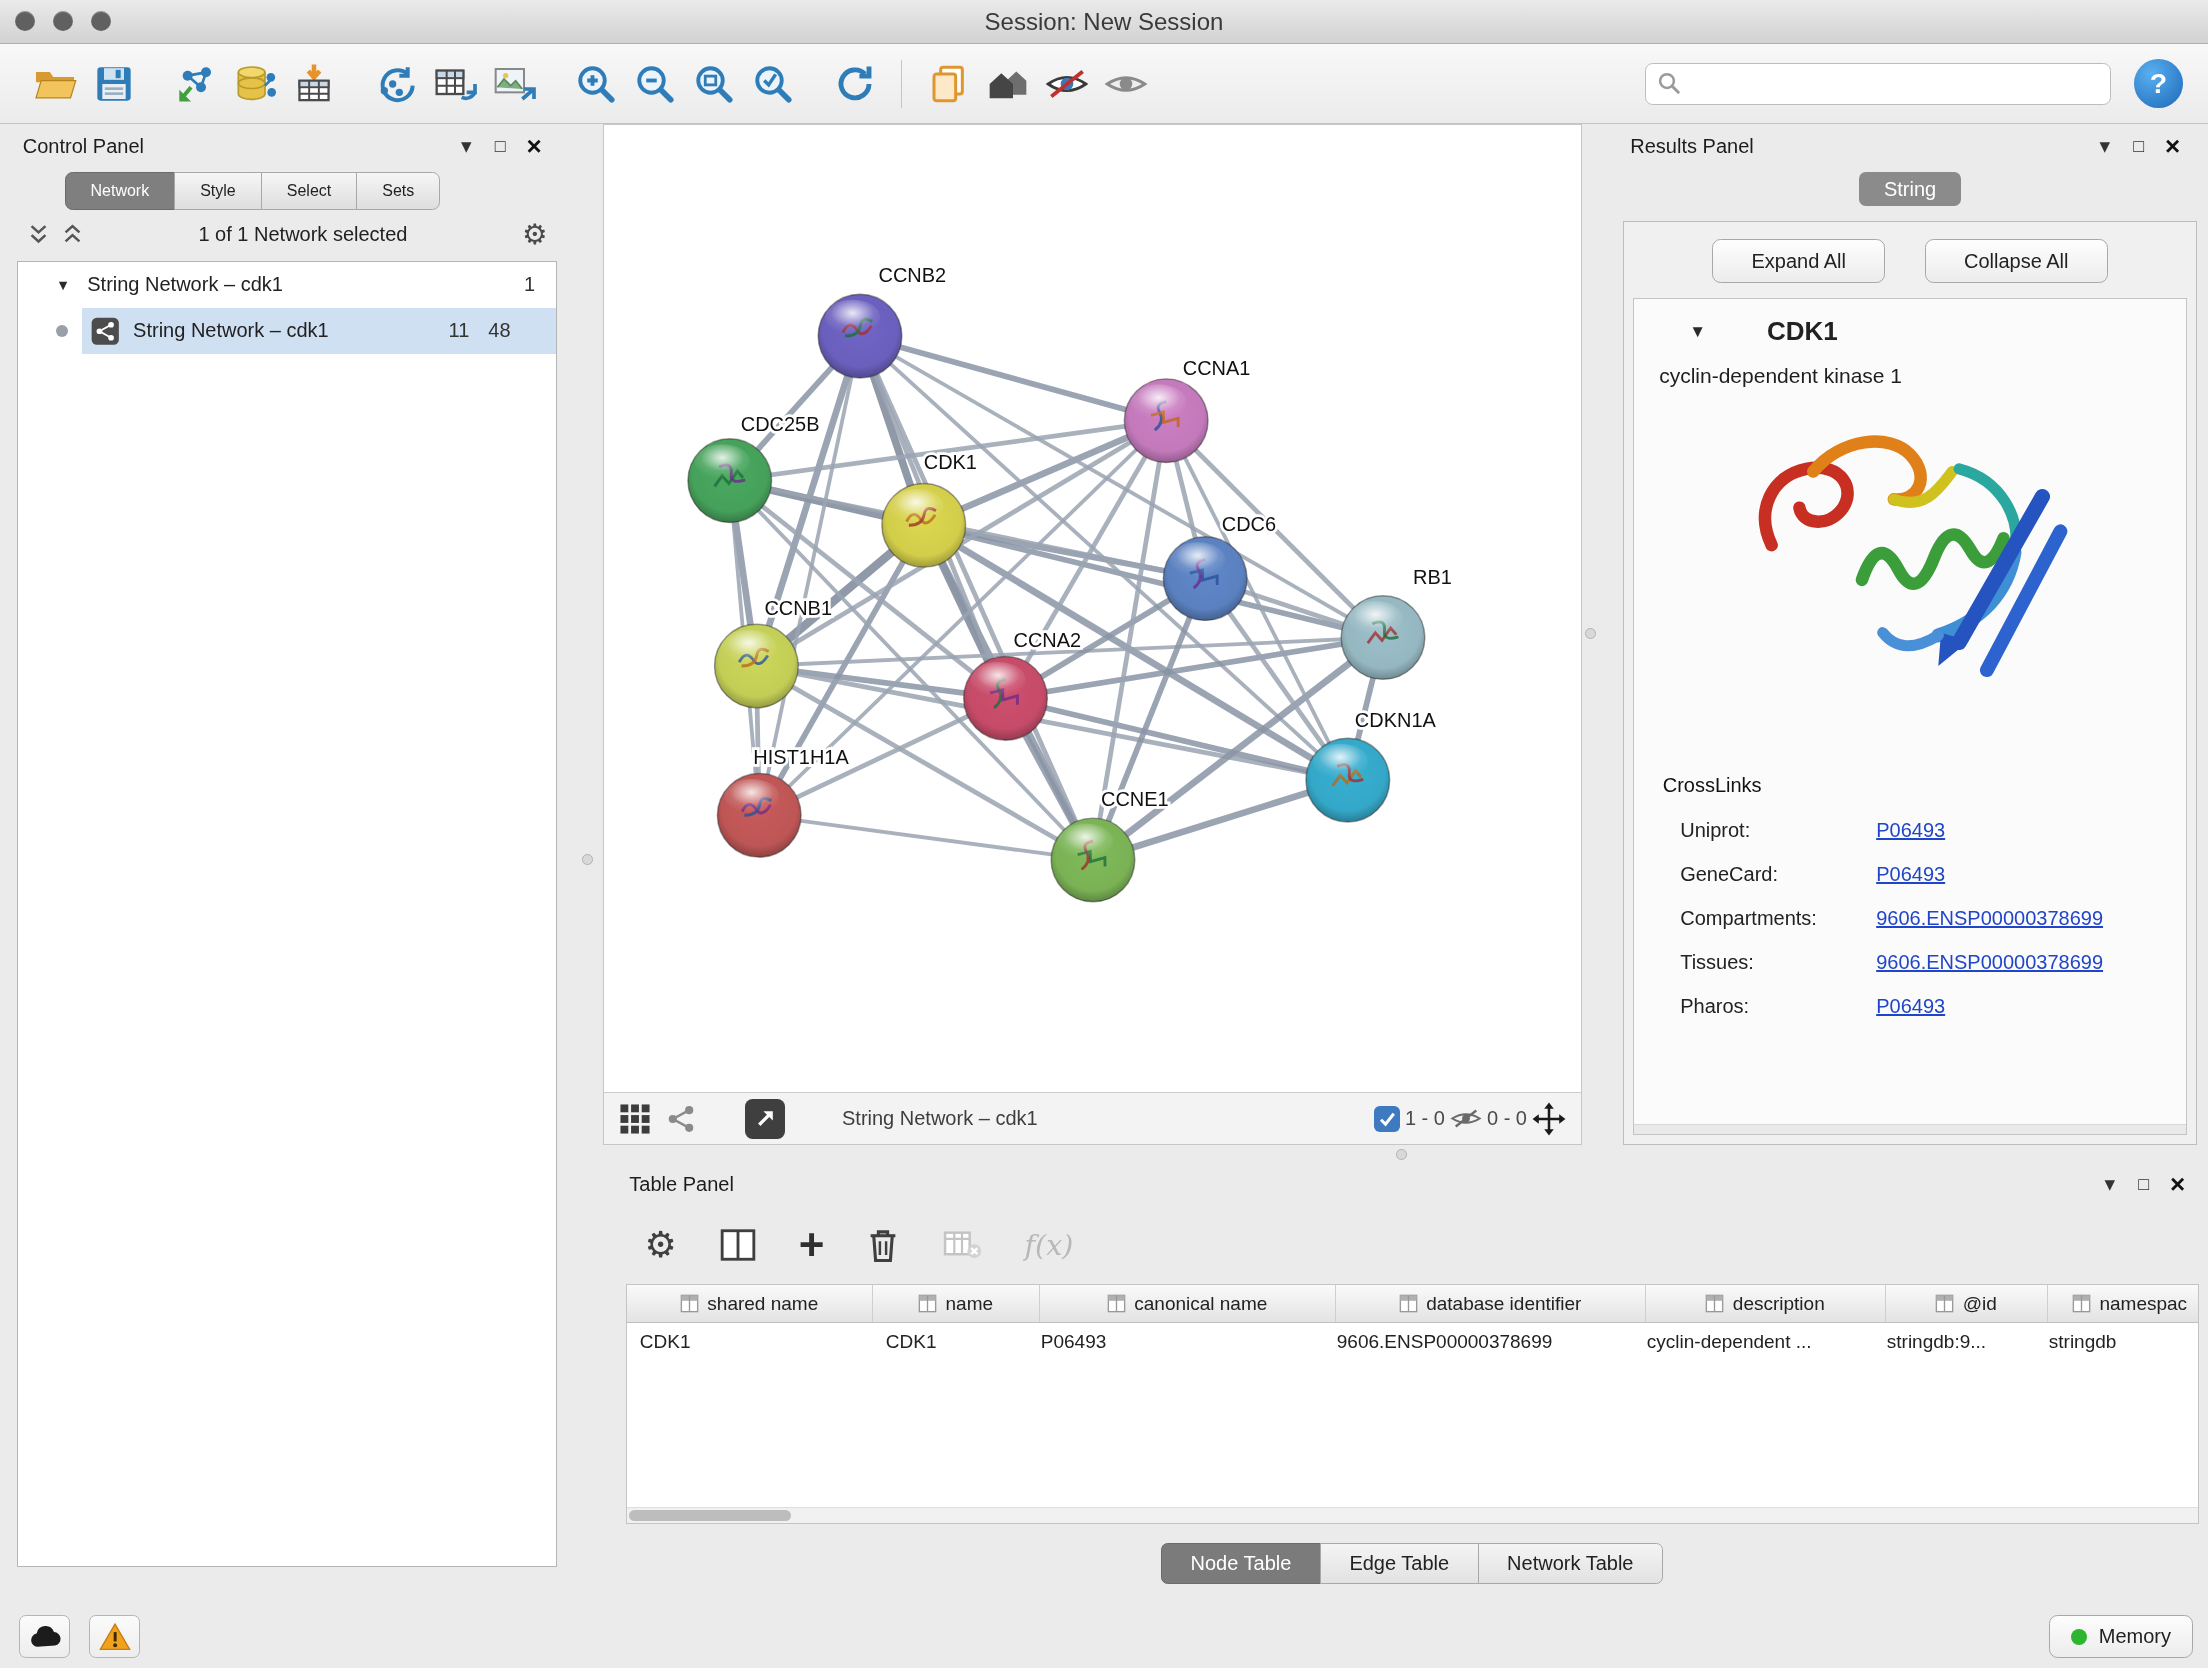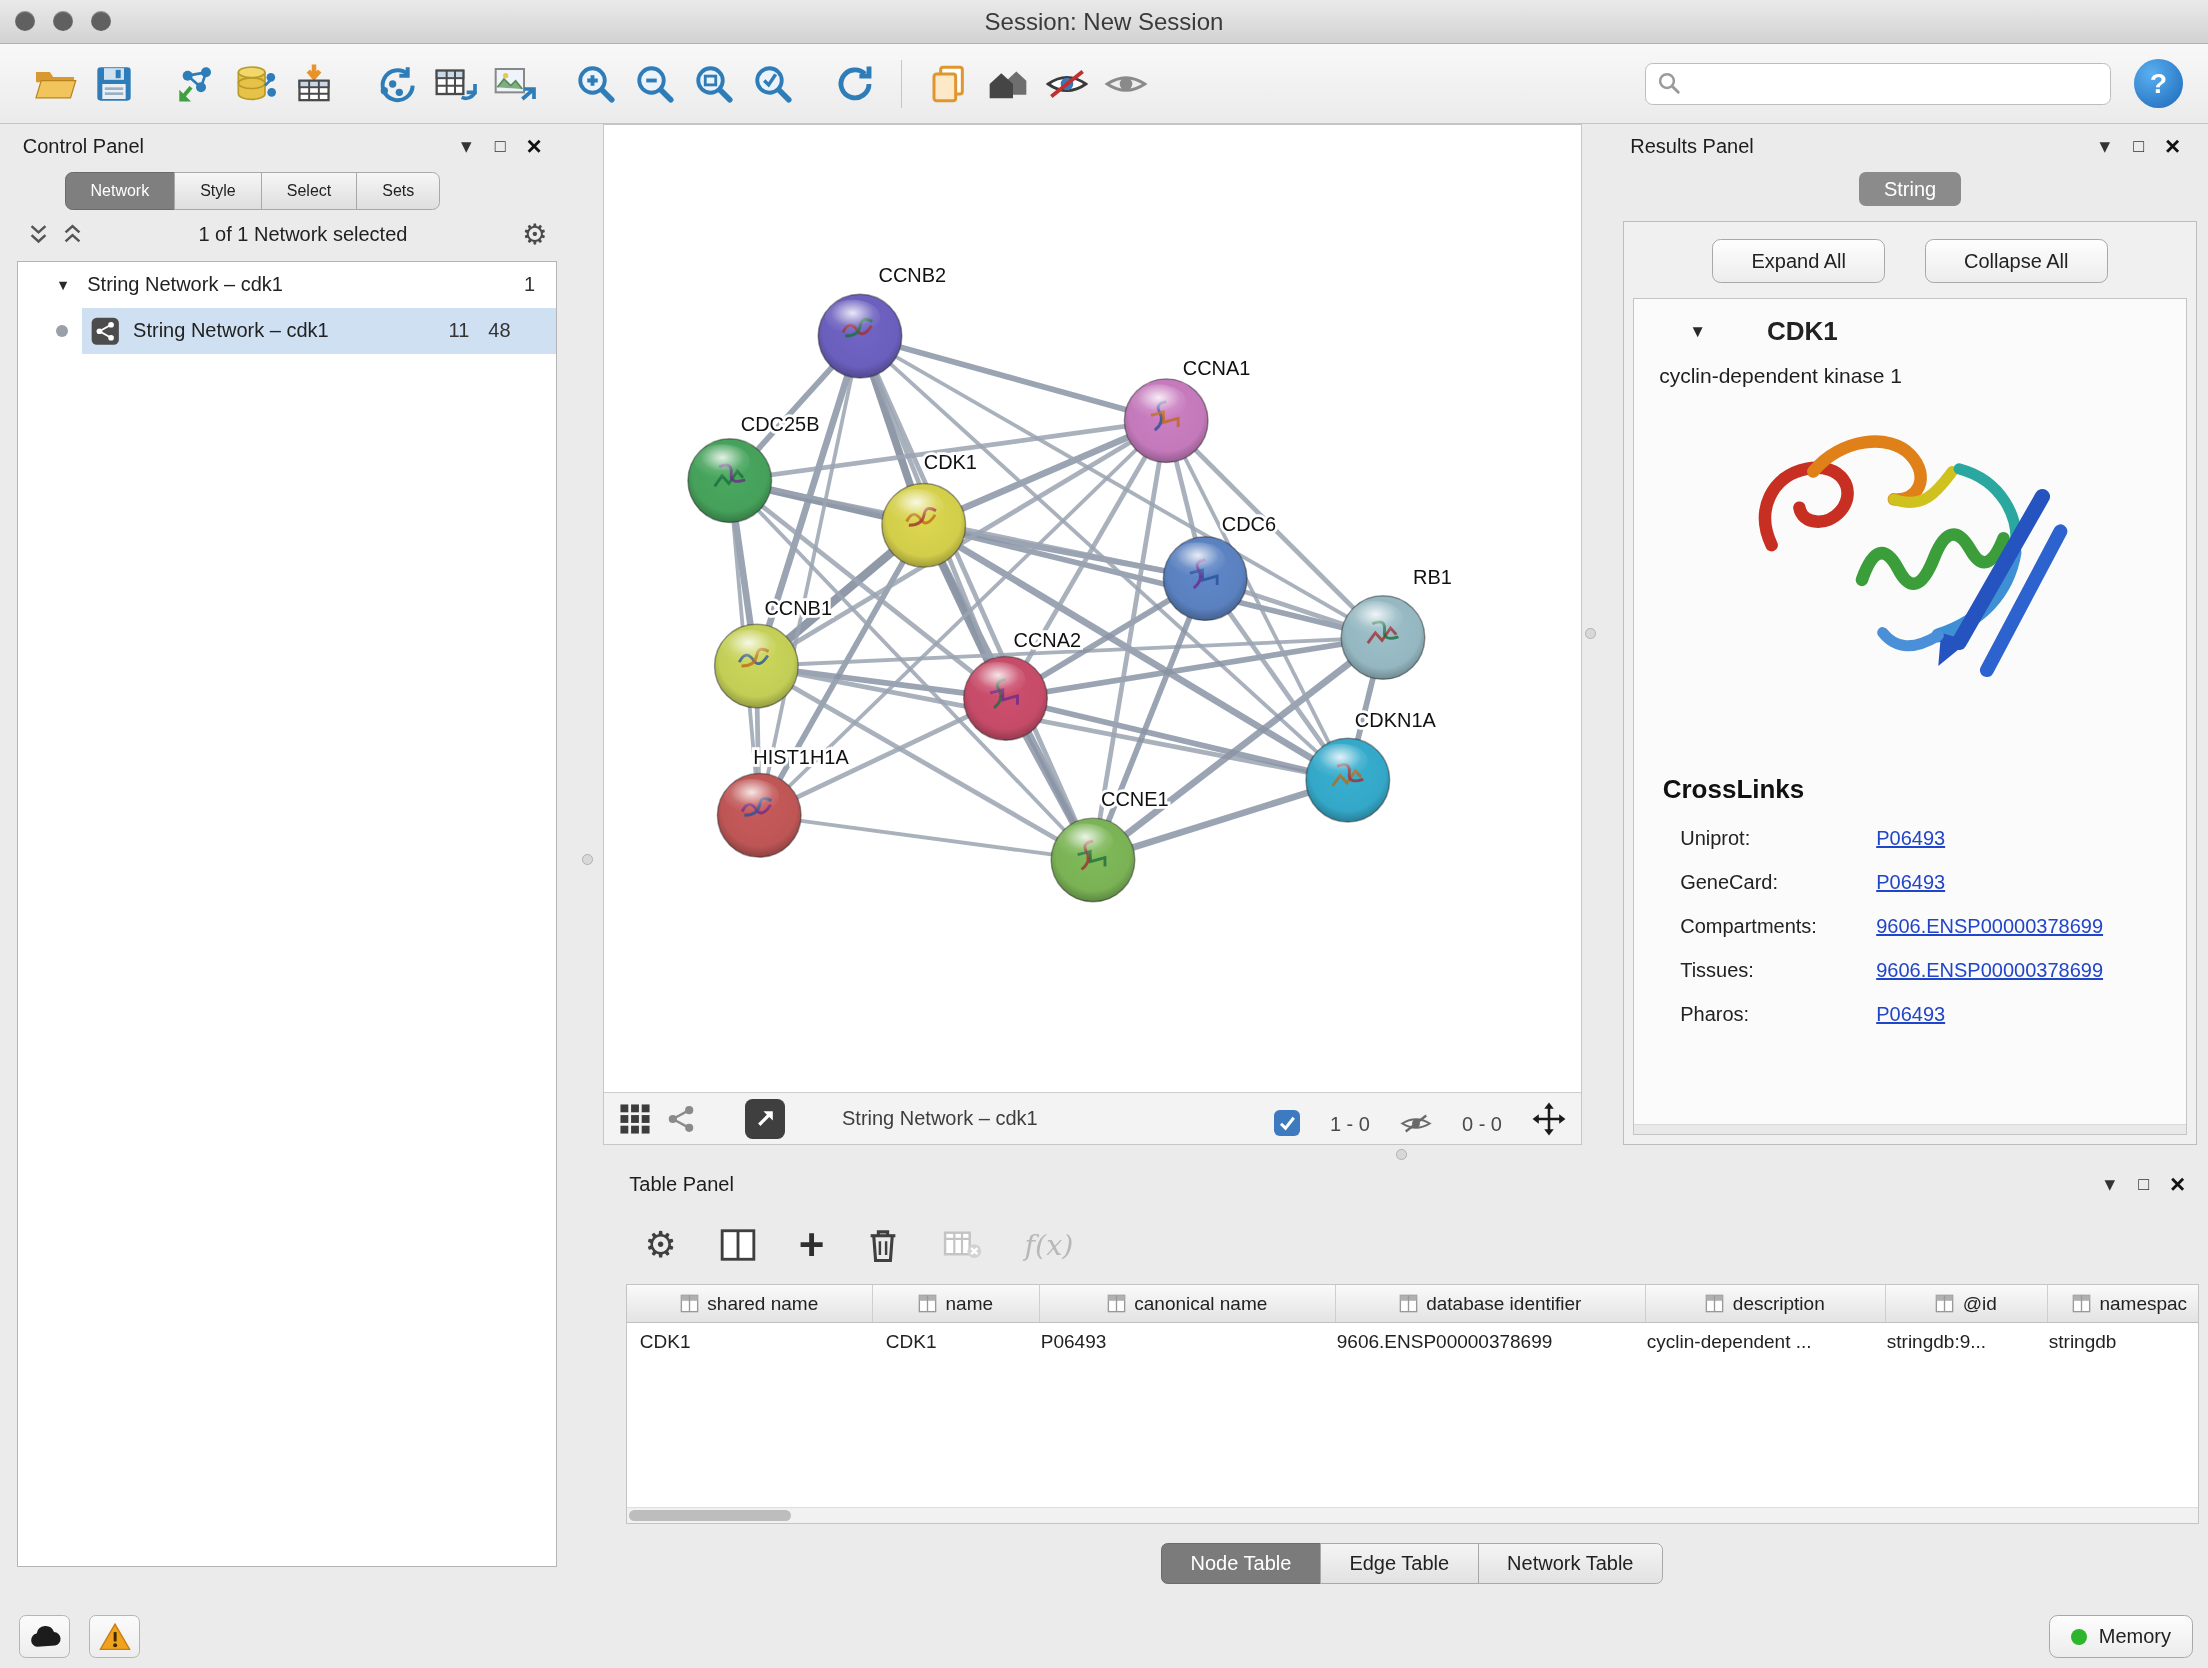--- a/index.html
+++ b/index.html
@@ -58,39 +58,39 @@
 
   
   .network-view { position:absolute; left:603px; top:124px; width:979px; height:1021px; background:#fff; border:1px solid #c6c6c6; }
   #network-svg { position:absolute; left:0; top:0; width:977px; height:967px; }
   .node-label { font-size:21px; fill:#111; paint-order:stroke; stroke:#ffffff; stroke-width:6px; }
   .net-toolbar { position:absolute; left:0; right:0; bottom:0; height:52px; background:#f3f3f3; border-top:1px solid #cdcdcd;
     display:flex; align-items:center; padding:0 15px; gap:15px; font-size:20px; color:#4a4a4a; }
   .ext-btn { width:40px; height:40px; border-radius:7.6px; background:#3f3f3f; border:none;
     display:flex; align-items:center; justify-content:center; margin-left:34px; }
   .net-title { margin-left:42px; color:#3e3e3e; }
-  .net-right { margin-left:auto; display:flex; align-items:flex-end; gap:30px; }
+  .net-right { margin-left:auto; display:flex; align-items:center; gap:5px; }
   .checkbox { width:26px; height:26px; border-radius:5.7px; background:#3d7ac0; display:flex; align-items:center; justify-content:center; }
   .iconbtn { background:none; border:none; display:flex; align-items:center; justify-content:center; }
 
   
   .results-panel { position:absolute; left:1617px; top:124px; width:586px; height:1021px; display:flex; flex-direction:column; }
   .rp-tabrow { display:flex; justify-content:center; align-items:center; height:42px; }
   .rp-tab { background:#8b8b8b; color:#fff; padding:5.7px 25px; border-radius:6.7px; font-size:20px; border:none; }
   .rp-box { flex:1; margin:11.4px 5.7px 0 5.7px; background:#f0f0f0; border:1px solid #bdbdbd; display:flex; flex-direction:column; padding:9.5px; }
   .rp-buttons { display:flex; justify-content:center; gap:40px; padding:7.6px 0 15px; }
   .rp-btn { height:44px; padding:0 38px; display:flex; align-items:center; background:linear-gradient(#fefefe,#ececec);
     border:1px solid #a8a8a8; border-radius:8.6px; font-size:20px; color:#222; }
   .protein-box { flex:1; background:#fbfbfb; border:1px solid #c4c4c4; display:flex; flex-direction:column; overflow:hidden; }
   .pb-header { display:flex; align-items:center; padding:17px 0 0 55px; gap:61px; }
   .pb-disc { font-size:17px; color:#2a2a2a; }
   .pb-name { font-size:26px; font-weight:bold; }
   .pb-desc { padding:17px 0 0 25px; font-size:21px; color:#1e1e1e; }
   .pb-image { align-self:center; margin-top:25px; }
-  .pb-xl-title { margin-top:55px; padding-left:28.5px; font-size:26px; font-weight:bold; color:#111; }
+  .pb-xl-title { margin-top:55px; padding-left:28.5px; font-size:20px; font-weight:normal; color:#111; }
   .xl-rows { margin-top:11.4px; }
   .xl-row { display:grid; grid-template-columns:196px auto; padding-left:46px; height:44px; align-items:center; font-size:20px; }
   .xl-link { color:#2145c8; text-decoration:underline; white-space:nowrap; }
   .rp-scroll { height:9.5px; margin-top:auto; background:#e9e9e9; border-top:1px solid #d8d8d8; }
 
   
   .table-panel { position:absolute; left:616px; top:1162px; width:1592px; height:447px; display:flex; flex-direction:column; }
   .tp-toolbar { display:flex; align-items:center; height:78px; padding:0 28.5px; gap:42px; }
   .tp-gear { font-size:36px; color:#3f3f3f; }
   .tp-plus { font-size:44px; font-weight:bold; color:#2f2f2f; line-height:1; }

